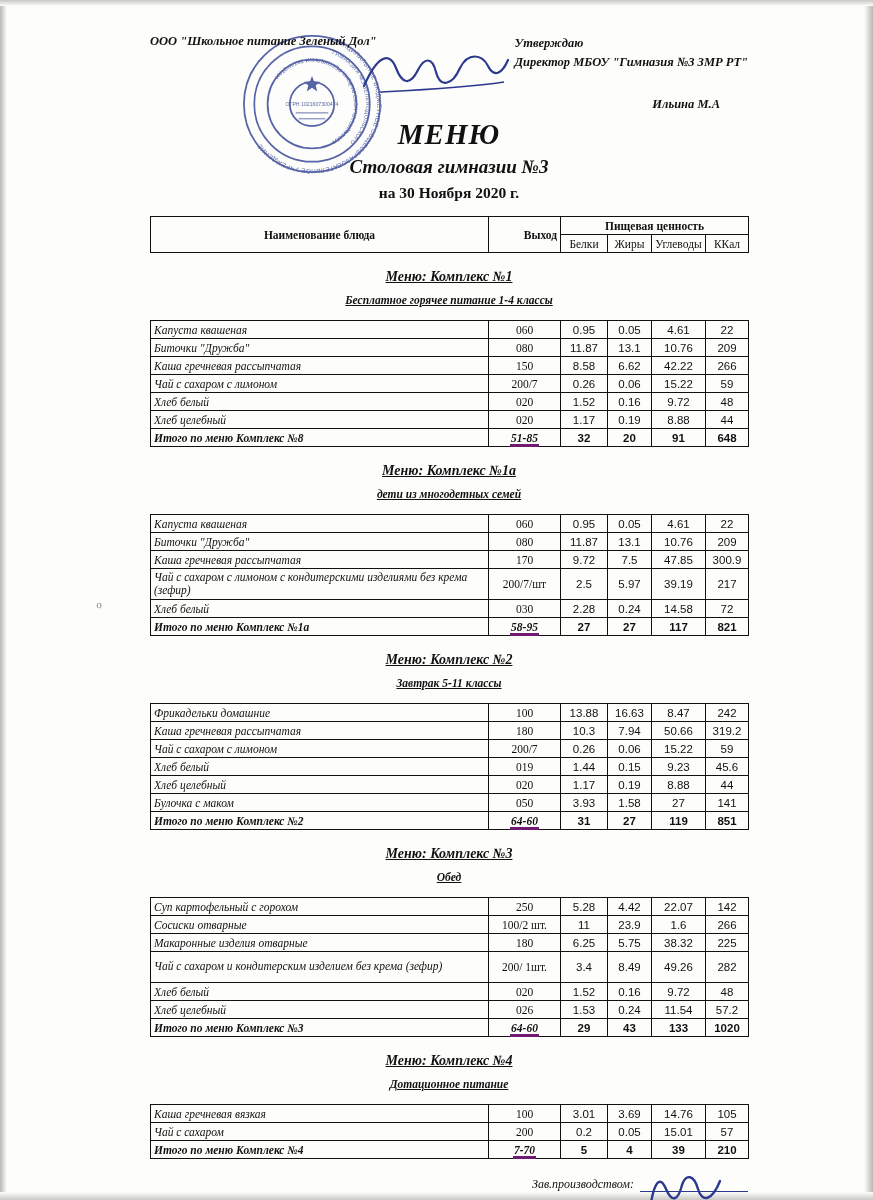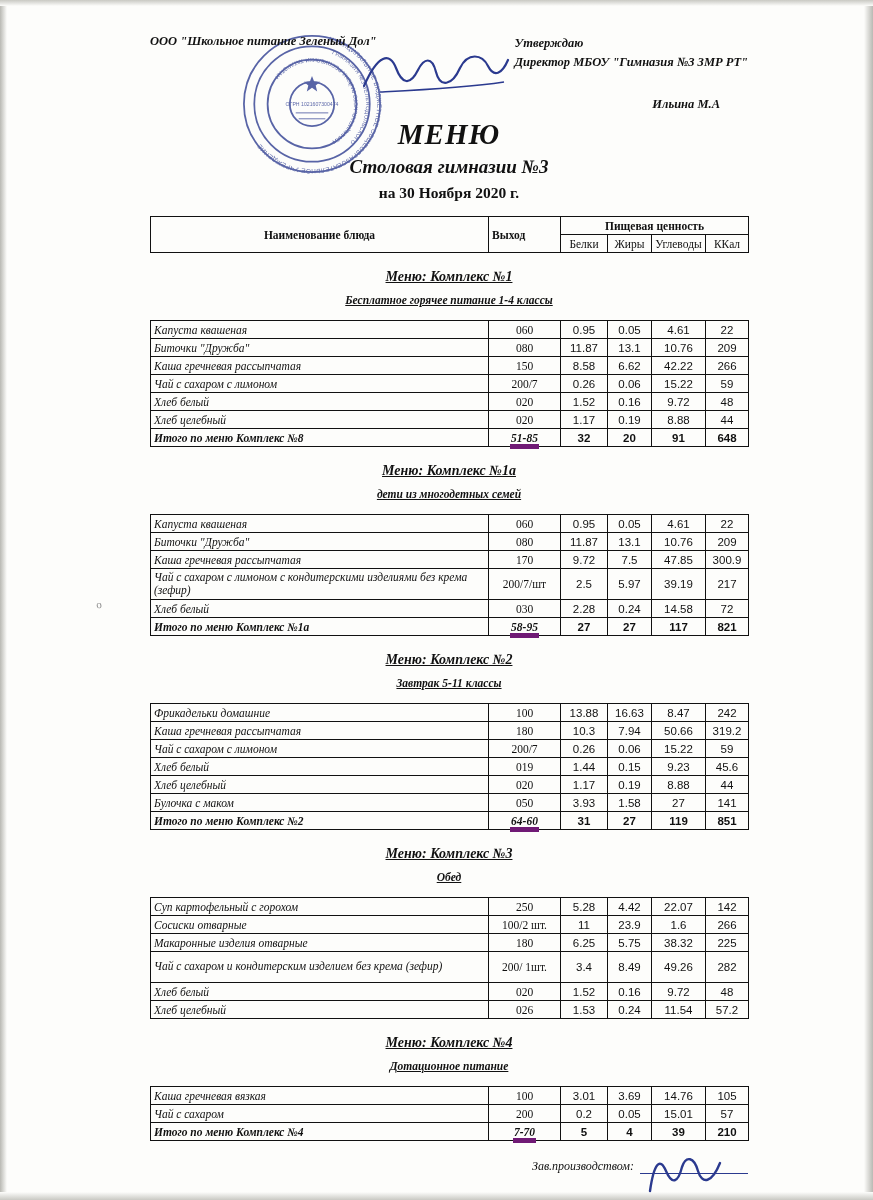--- a/index.html
+++ b/index.html
@@ -123,21 +123,21 @@
 
   th.hname {
     font-size: 12px;
     font-weight: bold;
     text-align: center;
     height: 34px;
   }
   th.hout {
     font-size: 12px;
     font-weight: bold;
-    text-align: left;
+    text-align: right;
   }
   th.hval {
     font-size: 12px;
     font-weight: bold;
     text-align: center;
     height: 16px;
   }
   th.hsub {
     font-size: 10.5px;
     font-weight: normal;
@@ -175,21 +175,21 @@
     height: 17px;
   }
   td.total-out {
     font-size: 12px;
     font-style: italic;
     font-weight: bold;
     text-align: center;
     border: none;
     border-bottom: 2px solid #111;
   }
-  td.total-out span { border-bottom: 5px solid #701a75; padding: 0 1px; font-family: Liberation Serif, serif; }
+  td.total-out span { border-bottom: 3px solid #701a75; padding: 0 1px; font-family: Liberation Serif, serif; }
   td.total-num {
     font-size: 11.5px;
     font-weight: bold;
     text-align: center;
     border: none;
     border-bottom: 2px solid #111;
     font-family: "Liberation Sans", sans-serif;
   }
 
   
@@ -594,20 +594,28 @@
                 <td class="num">48</td>
               </tr>
               <tr>
                 <td class="dish">Хлеб  целебный</td>
                 <td class="out">026</td>
                 <td class="num">1.53</td>
                 <td class="num">0.24</td>
                 <td class="num">11.54</td>
                 <td class="num">57.2</td>
               </tr>
+              <tr>
+                <td class="total-lbl">Итого по меню Комплекс №3</td>
+                <td class="total-out"><span>64-60</span></td>
+                <td class="total-num">29</td>
+                <td class="total-num">43</td>
+                <td class="total-num">133</td>
+                <td class="total-num">1020</td>
+              </tr>
             </tbody>
           </table>
         </div>
         <div class="blk">
           <div class="sec-title">Меню: Комплекс №4</div>
           <div class="sec-sub">Дотационное питание</div>
           <table class="menu">
             <colgroup>
               <col class="c-name">
               <col class="c-out">

